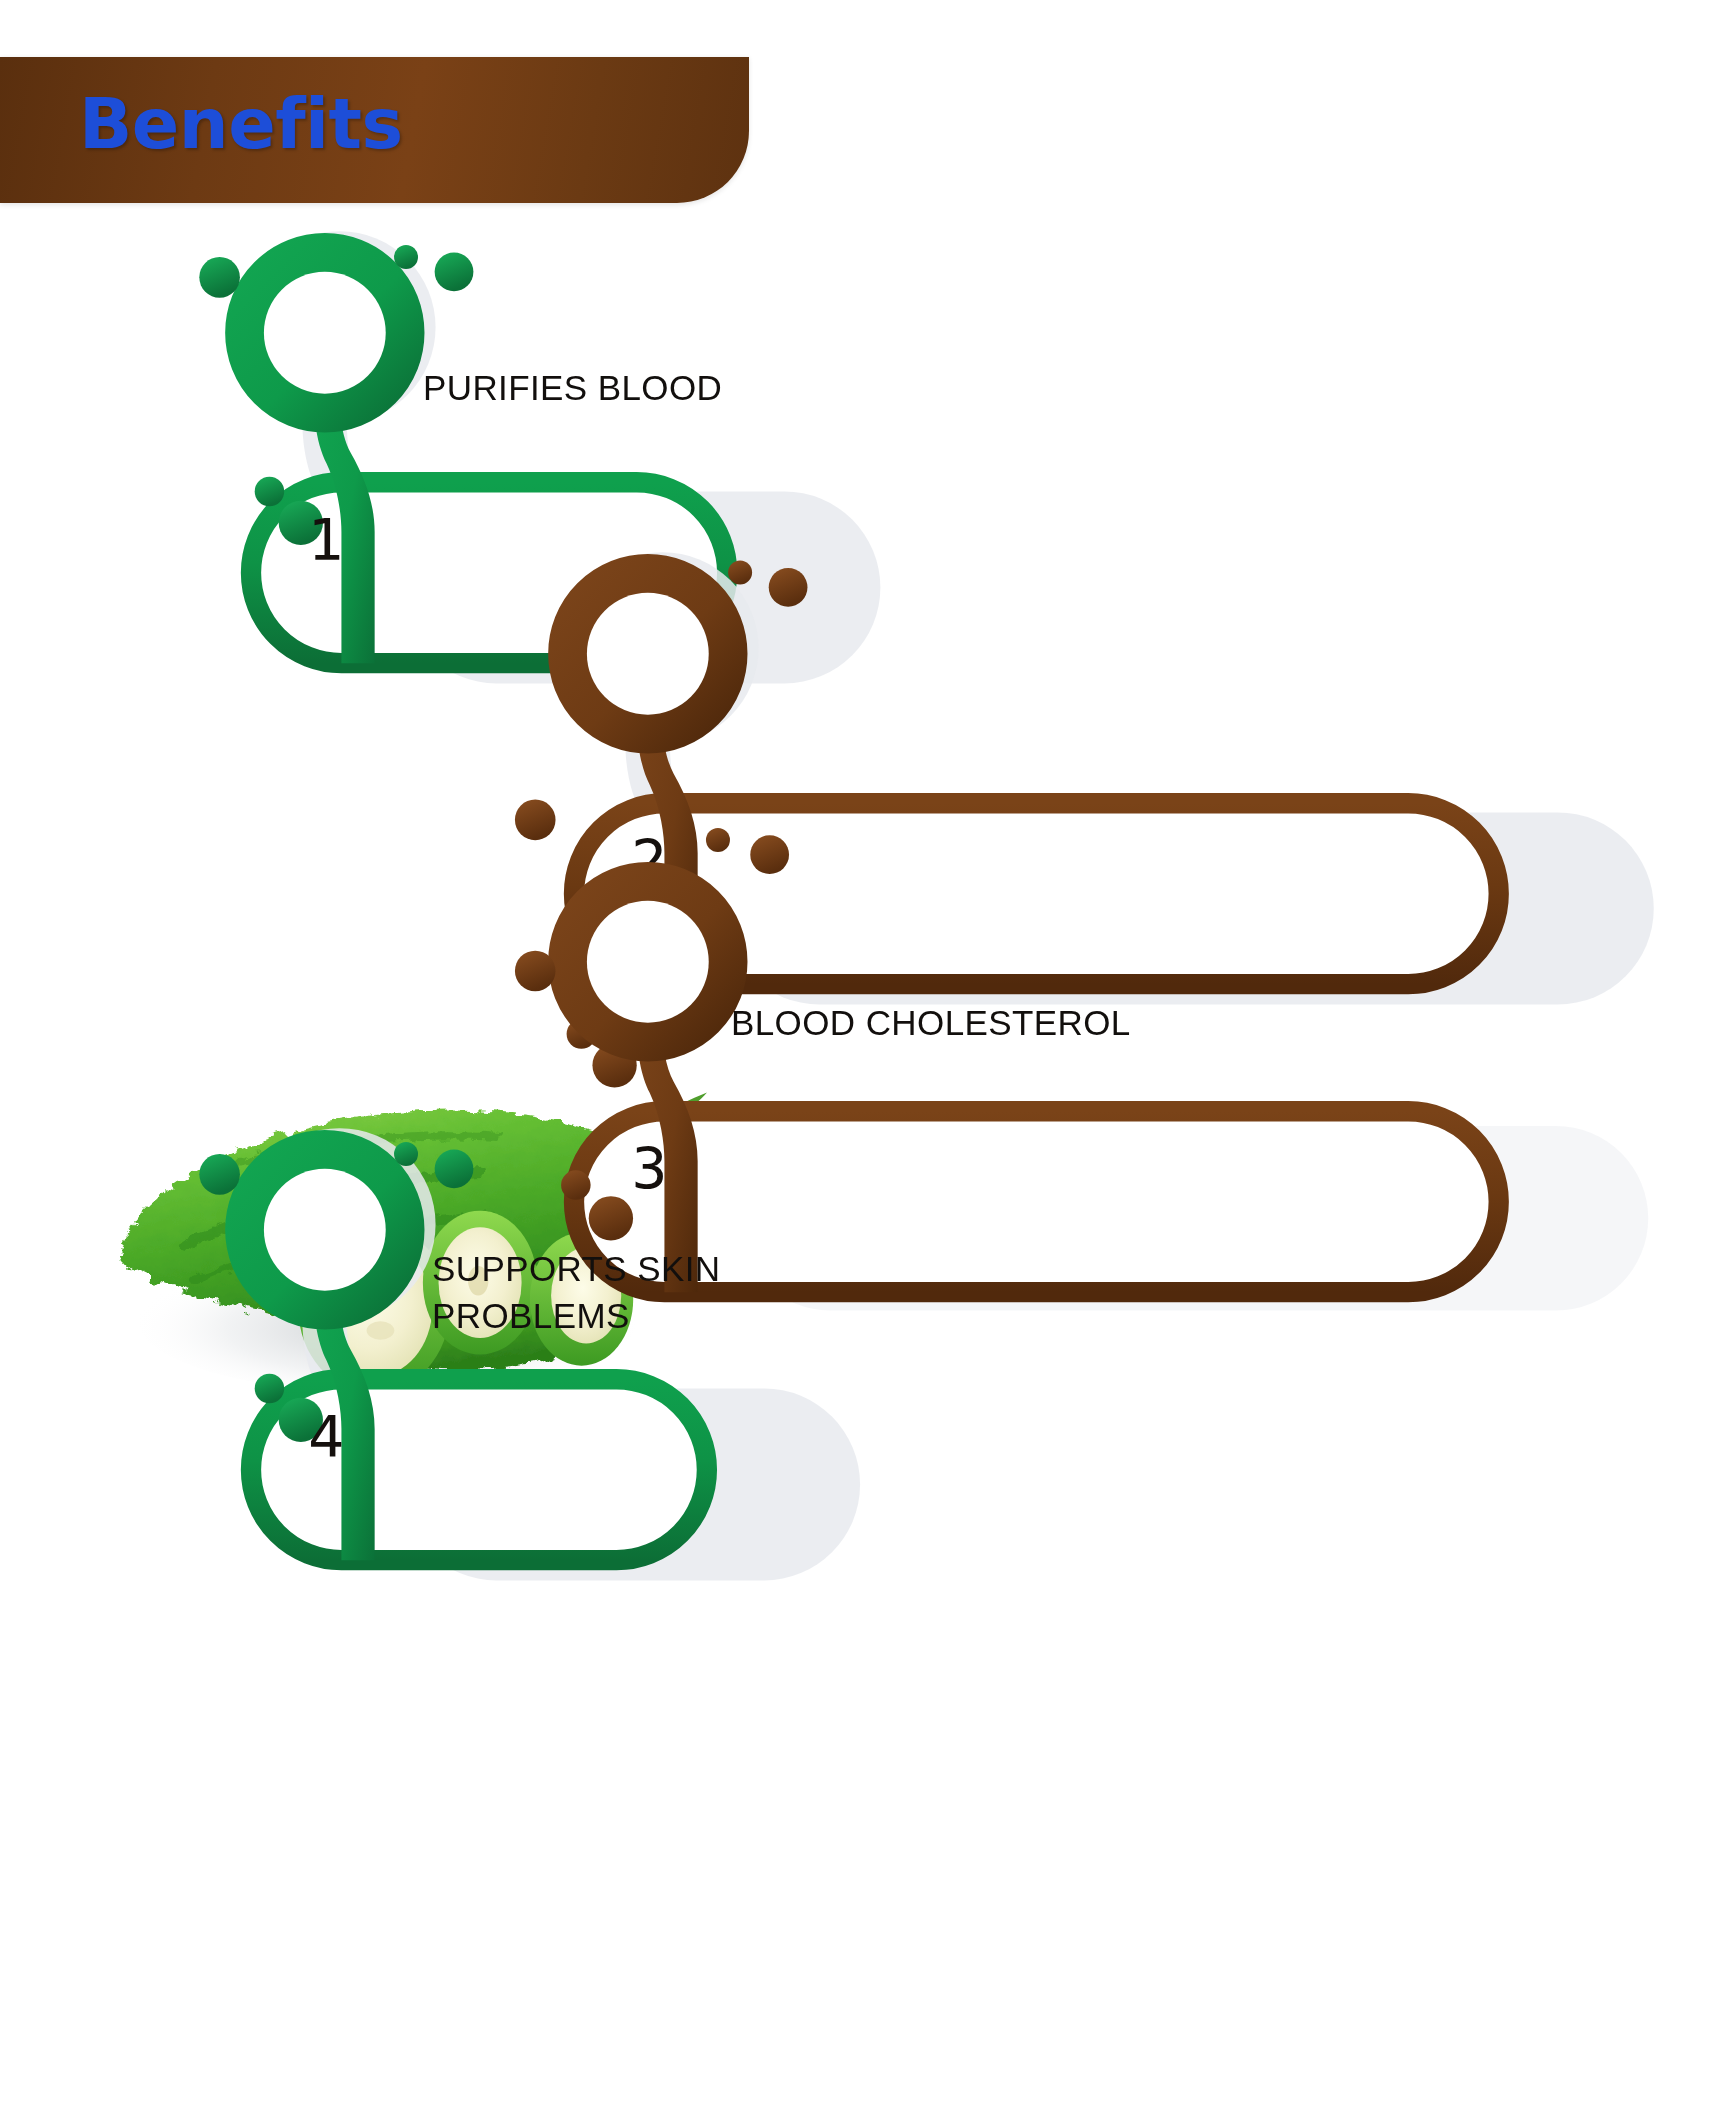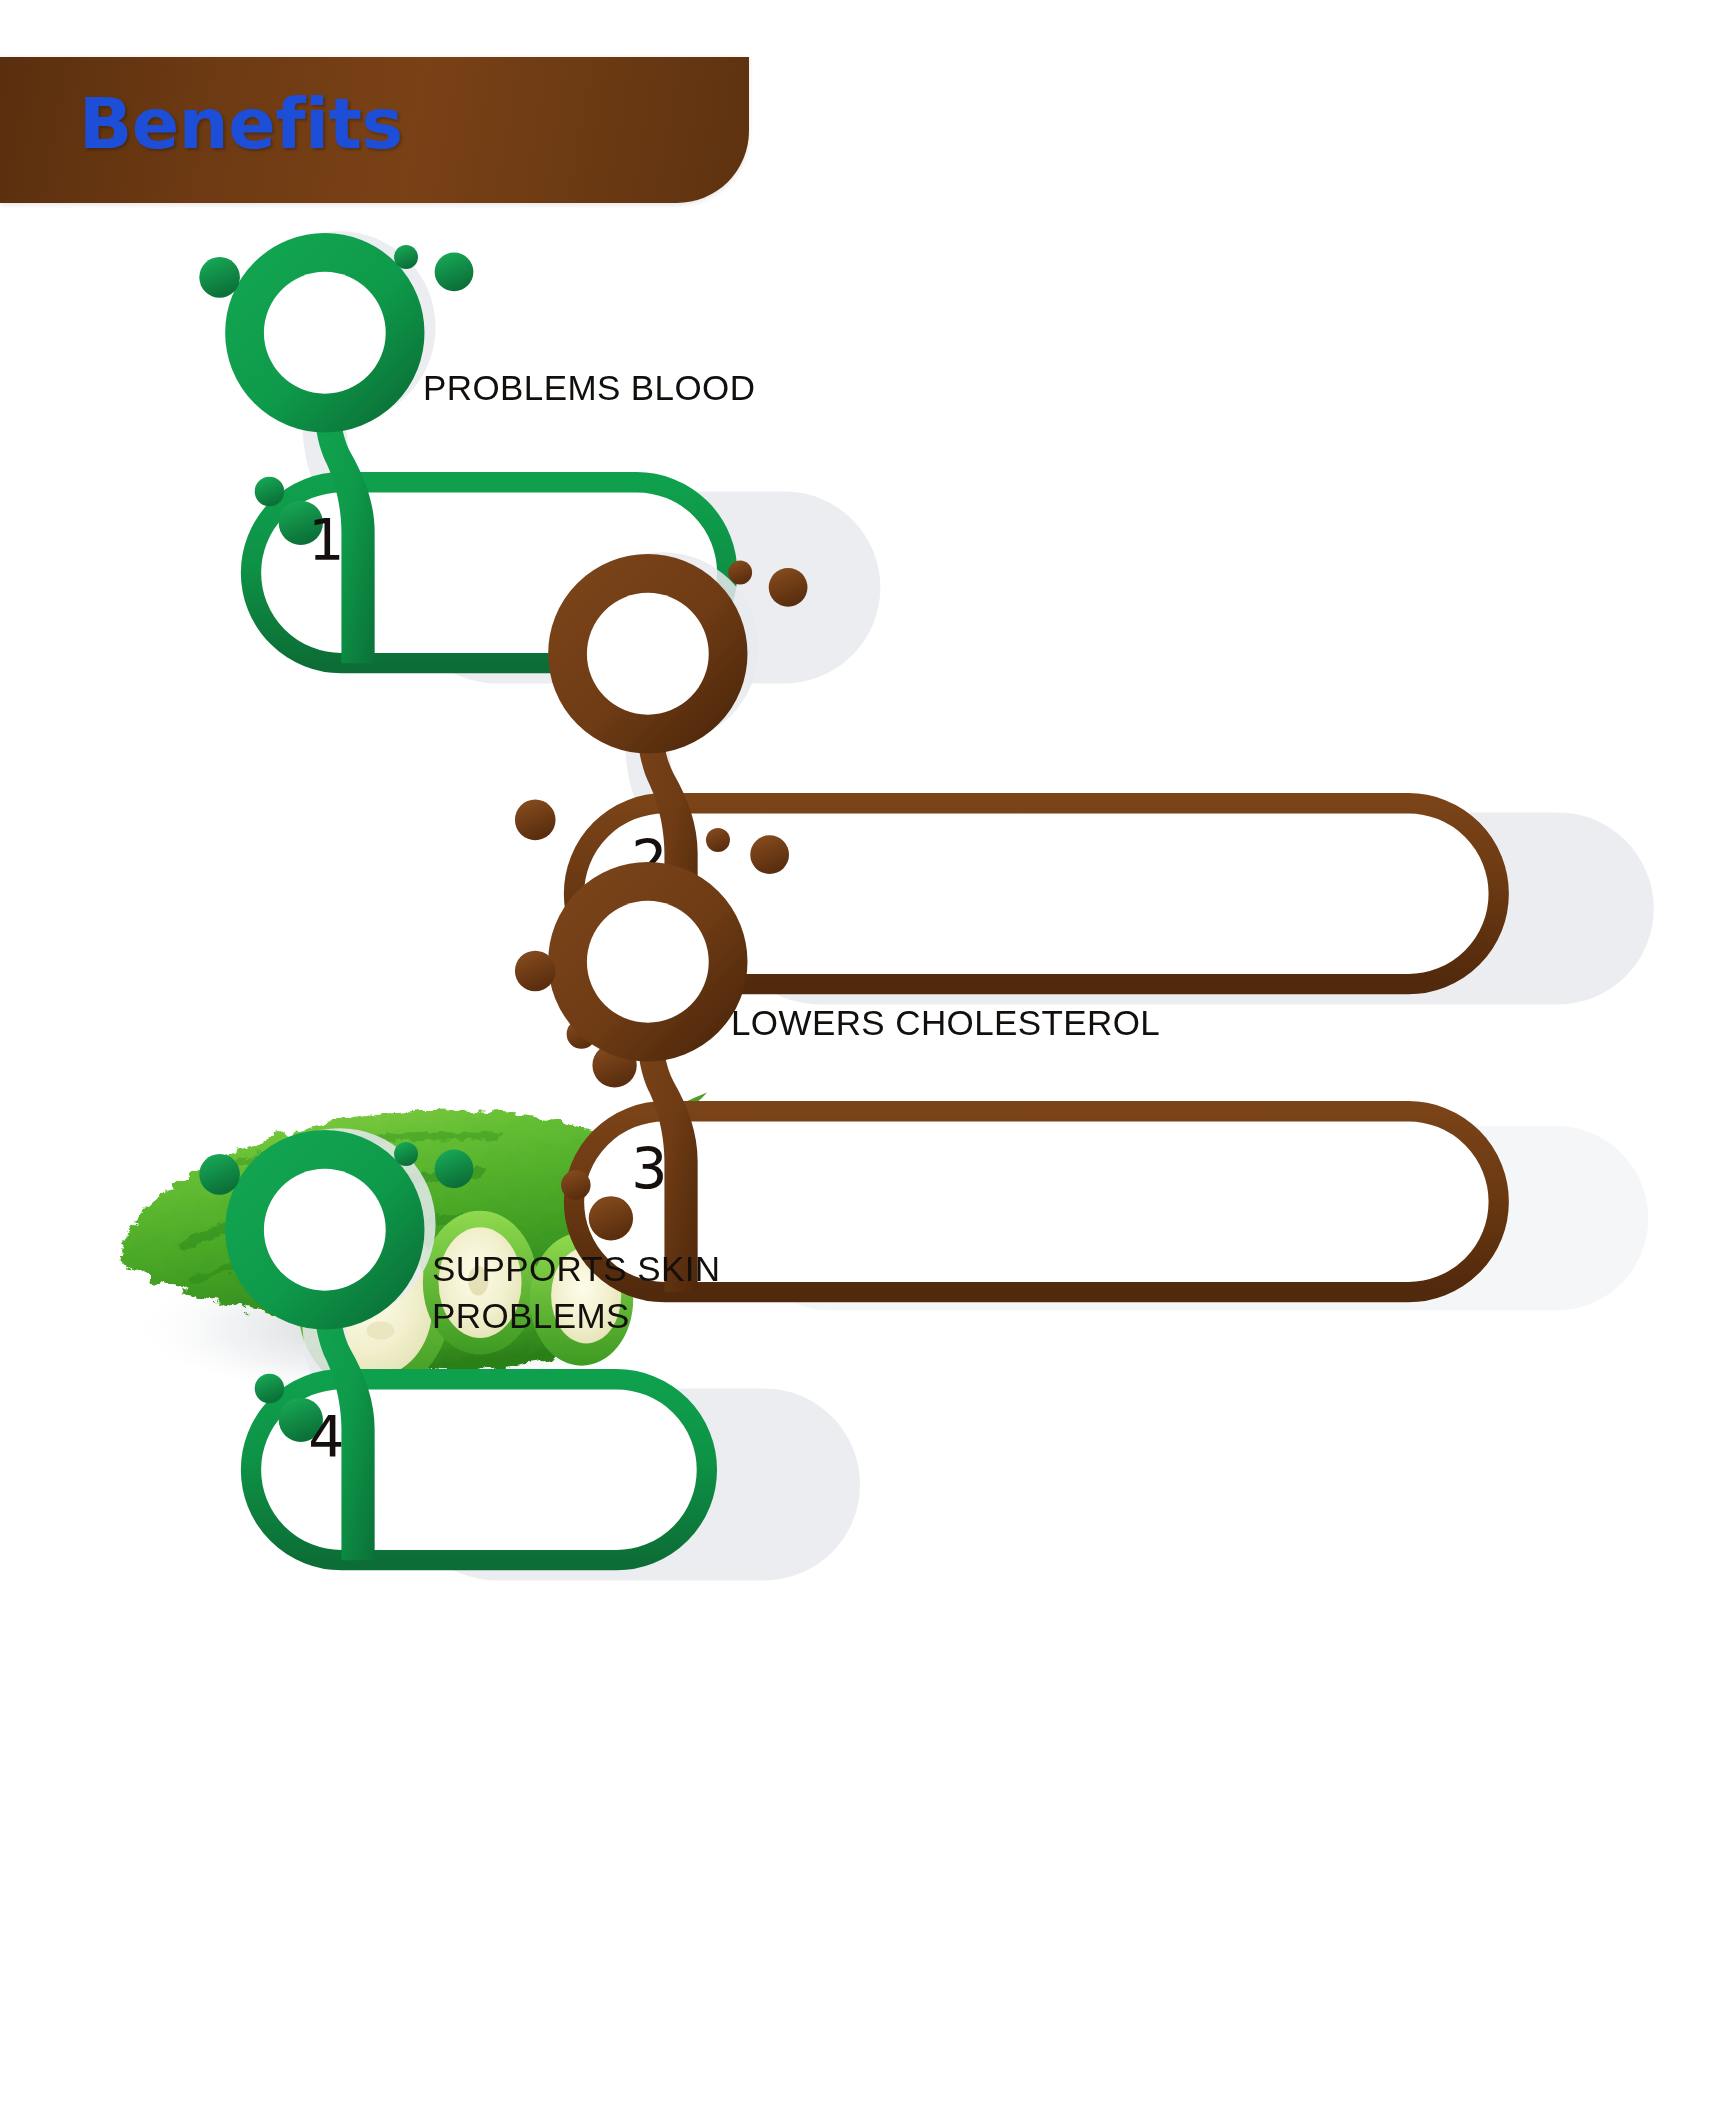--- a/index.html
+++ b/index.html
@@ -176,21 +176,21 @@
       <circle cx="132" cy="110" r="86" fill="none" stroke="url(#g1ring)" stroke-width="44"></circle>
       <circle cx="132" cy="110" r="66" fill="#ffffff"></circle>
 
       <circle cx="18" cy="50" r="22" fill="url(#g1dot)"></circle>
       <circle cx="220" cy="28" r="13" fill="url(#g1dot)"></circle>
       <circle cx="272" cy="44" r="21" fill="url(#g1dot)"></circle>
       <circle cx="72" cy="282" r="16" fill="url(#g1dot)"></circle>
       <circle cx="106" cy="316" r="24" fill="url(#g1dot)"></circle>
     </svg>
     <div class="badge-num" style="left:96px;top:281px;width:55px;">1</div>
-    <div class="badge-label" style="left:220px;top:134px;">PROBLEMS BLOOD</div>
+    <div class="badge-label" style="left:220px;top:134px;">PURIFIES BLOOD</div>
   </div>
 
   <div class="badge" style="left:526px;top:552px;">
     <svg width="1089" height="305" viewBox="0 0 1180 330">
       <defs>
         <linearGradient id="g2ring" x1="0" y1="0" x2="1" y2="1">
           <stop offset="0%" stop-color="#7B441A"></stop>
           <stop offset="55%" stop-color="#6E3B14"></stop>
           <stop offset="100%" stop-color="#4E280B"></stop>
         </linearGradient>
@@ -259,21 +259,21 @@
       <circle cx="132" cy="110" r="86" fill="none" stroke="url(#g3ring)" stroke-width="44"></circle>
       <circle cx="132" cy="110" r="66" fill="#ffffff"></circle>
 
       <circle cx="10" cy="120" r="22" fill="url(#g3dot)"></circle>
       <circle cx="208" cy="-22" r="13" fill="url(#g3dot)"></circle>
       <circle cx="264" cy="-6" r="21" fill="url(#g3dot)"></circle>
       <circle cx="54" cy="352" r="16" fill="url(#g3dot)"></circle>
       <circle cx="92" cy="388" r="24" fill="url(#g3dot)"></circle>
     </svg>
     <div class="badge-num" style="left:96px;top:281px;width:55px;">3</div>
-    <div class="badge-label" style="left:205px;top:140px;">LOWERS CHOLESTEROL</div>
+    <div class="badge-label" style="left:205px;top:140px;">BLOOD CHOLESTEROL</div>
   </div>
 
   <div class="badge" style="left:203px;top:1128px;">
     <svg width="646" height="305" viewBox="0 0 700 330">
       <defs>
         <linearGradient id="g4ring" x1="0" y1="0" x2="1" y2="1">
           <stop offset="0%" stop-color="#12A551"></stop>
           <stop offset="55%" stop-color="#0E9A4A"></stop>
           <stop offset="100%" stop-color="#0B7138"></stop>
         </linearGradient>

